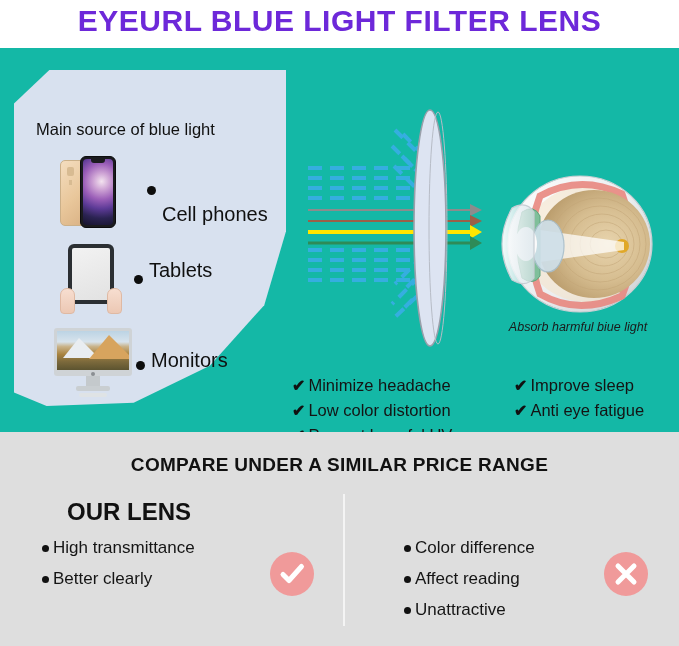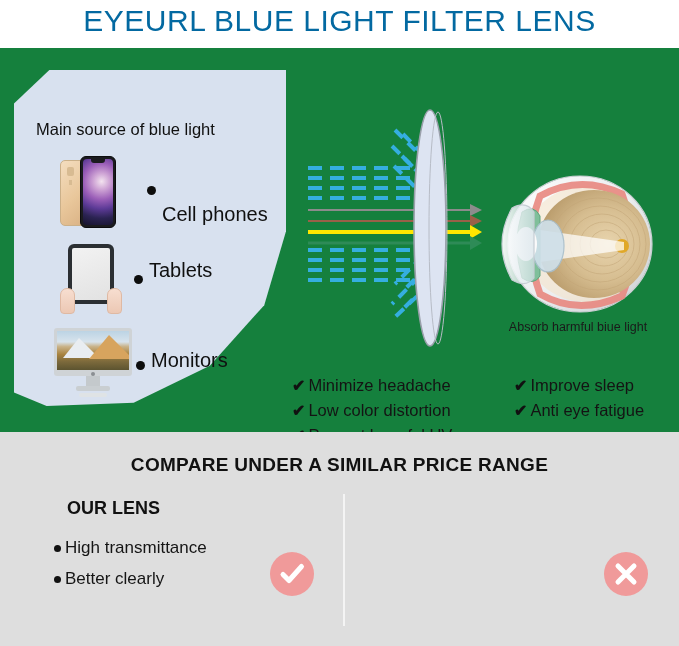--- a/index.html
+++ b/index.html
@@ -8,27 +8,27 @@
     background:#ffffff;
     font-family:"Liberation Sans", sans-serif;
     overflow:hidden;
     position:relative;
   }
 
   
   #title {
     position:absolute; top:2px; left:0; width:679px;
     text-align:center;
-    font-size:30px; font-weight:normal; letter-spacing:0.5px;
-    color:#0369a1;
+    font-size:30px; font-weight:bold; letter-spacing:0.5px;
+    color:#6d28d9;
     line-height:38px;
   }
 
   
-  #top-section { position:absolute; top:48px; left:0; width:679px; height:384px; background:#15803d; }
+  #top-section { position:absolute; top:48px; left:0; width:679px; height:384px; background:#14b8a6; }
 
   
   #blue-panel {
     position:absolute; left:14px; top:22px; width:272px; height:336px;
     background:#d8e1ef;
     clip-path: polygon(13% 0%, 100% 0%, 100% 48%, 92% 70%, 72% 88%, 44% 99%, 12% 100%, 0% 96%, 0% 10%);
   }
   #blue-panel-inner {
     position:absolute; left:14px; top:22px; width:272px; height:336px;
   }
@@ -131,21 +131,21 @@
     width:28px; height:4px; background:#dfe3e5; border-radius:2px;
   }
 
   
   #lens-diagram { position:absolute; left:290px; top:60px; width:195px; height:240px; }
 
   
   #eye-figure { position:absolute; left:482px; top:108px; width:190px; height:190px; }
   #eye-caption {
     position:absolute; left:482px; top:272px; width:192px;
-    text-align:center; font-size:12.5px; color:#1a1a1a;
+    text-align:center; font-style:italic; font-size:12.5px; color:#1a1a1a;
   }
 
   
   #benefits-left { position:absolute; left:292px; top:328px; }
   #benefits-right { position:absolute; left:514px; top:328px; }
   .benefit {
     display:flex; align-items:baseline; gap:3px;
     font-size:16.5px; color:#141414; margin-bottom:6px; white-space:nowrap;
   }
   .benefit .chk { font-size:16px; font-weight:bold; color:#111; }
@@ -157,27 +157,27 @@
   }
   #compare-heading {
     position:absolute; top:22px; left:0; width:679px; text-align:center;
     font-size:19px; font-weight:bold; color:#111; letter-spacing:0.3px;
   }
   #divider {
     position:absolute; left:343px; top:62px; width:2px; height:132px;
     background:#f4f4f4;
   }
   .col-title {
-    position:absolute; font-size:18px; font-weight:bold; color:#111;
+    position:absolute; font-size:24px; font-weight:bold; color:#111;
   }
   #our-title  { left:67px; top:66px; }
   #other-title{ left:420px; top:66px; }
 
   .cmp-list { position:absolute; }
-  #our-list   { left:54px; top:106px; }
+  #our-list   { left:42px; top:106px; }
   #other-list { left:404px; top:106px; }
   .cmp-item {
     display:flex; align-items:center; gap:4px;
     font-size:17px; color:#151515; margin-bottom:11px; white-space:nowrap;
   }
   .cmp-dot {
     width:7px; height:7px; border-radius:50%; background:#111; flex:none;
   }
 
   .badge {
@@ -373,20 +373,34 @@
     <div class="cmp-item">
       <span class="cmp-dot"></span>
       <span>High transmittance</span>
     </div>
     <div class="cmp-item">
       <span class="cmp-dot"></span>
       <span>Better clearly</span>
     </div>
   </div>
 
+  <div class="cmp-list" id="other-list">
+    <div class="cmp-item">
+      <span class="cmp-dot"></span>
+      <span>Color difference</span>
+    </div>
+    <div class="cmp-item">
+      <span class="cmp-dot"></span>
+      <span>Affect reading</span>
+    </div>
+    <div class="cmp-item">
+      <span class="cmp-dot"></span>
+      <span>Unattractive</span>
+    </div>
+  </div>
 </div>
 
 <div class="badge" id="badge-check">
   <svg width="28" height="28" viewBox="0 0 28 28">
     <path d="M5 14.5 L11 20.5 L23.5 6.5" fill="none" stroke="#ffffff" stroke-width="5" stroke-linecap="round" stroke-linejoin="round"></path>
   </svg>
 </div>
 <div class="badge" id="badge-x">
   <svg width="28" height="28" viewBox="0 0 28 28">
     <path d="M6 6 L22 22 M22 6 L6 22" fill="none" stroke="#ffffff" stroke-width="5" stroke-linecap="round"></path>

